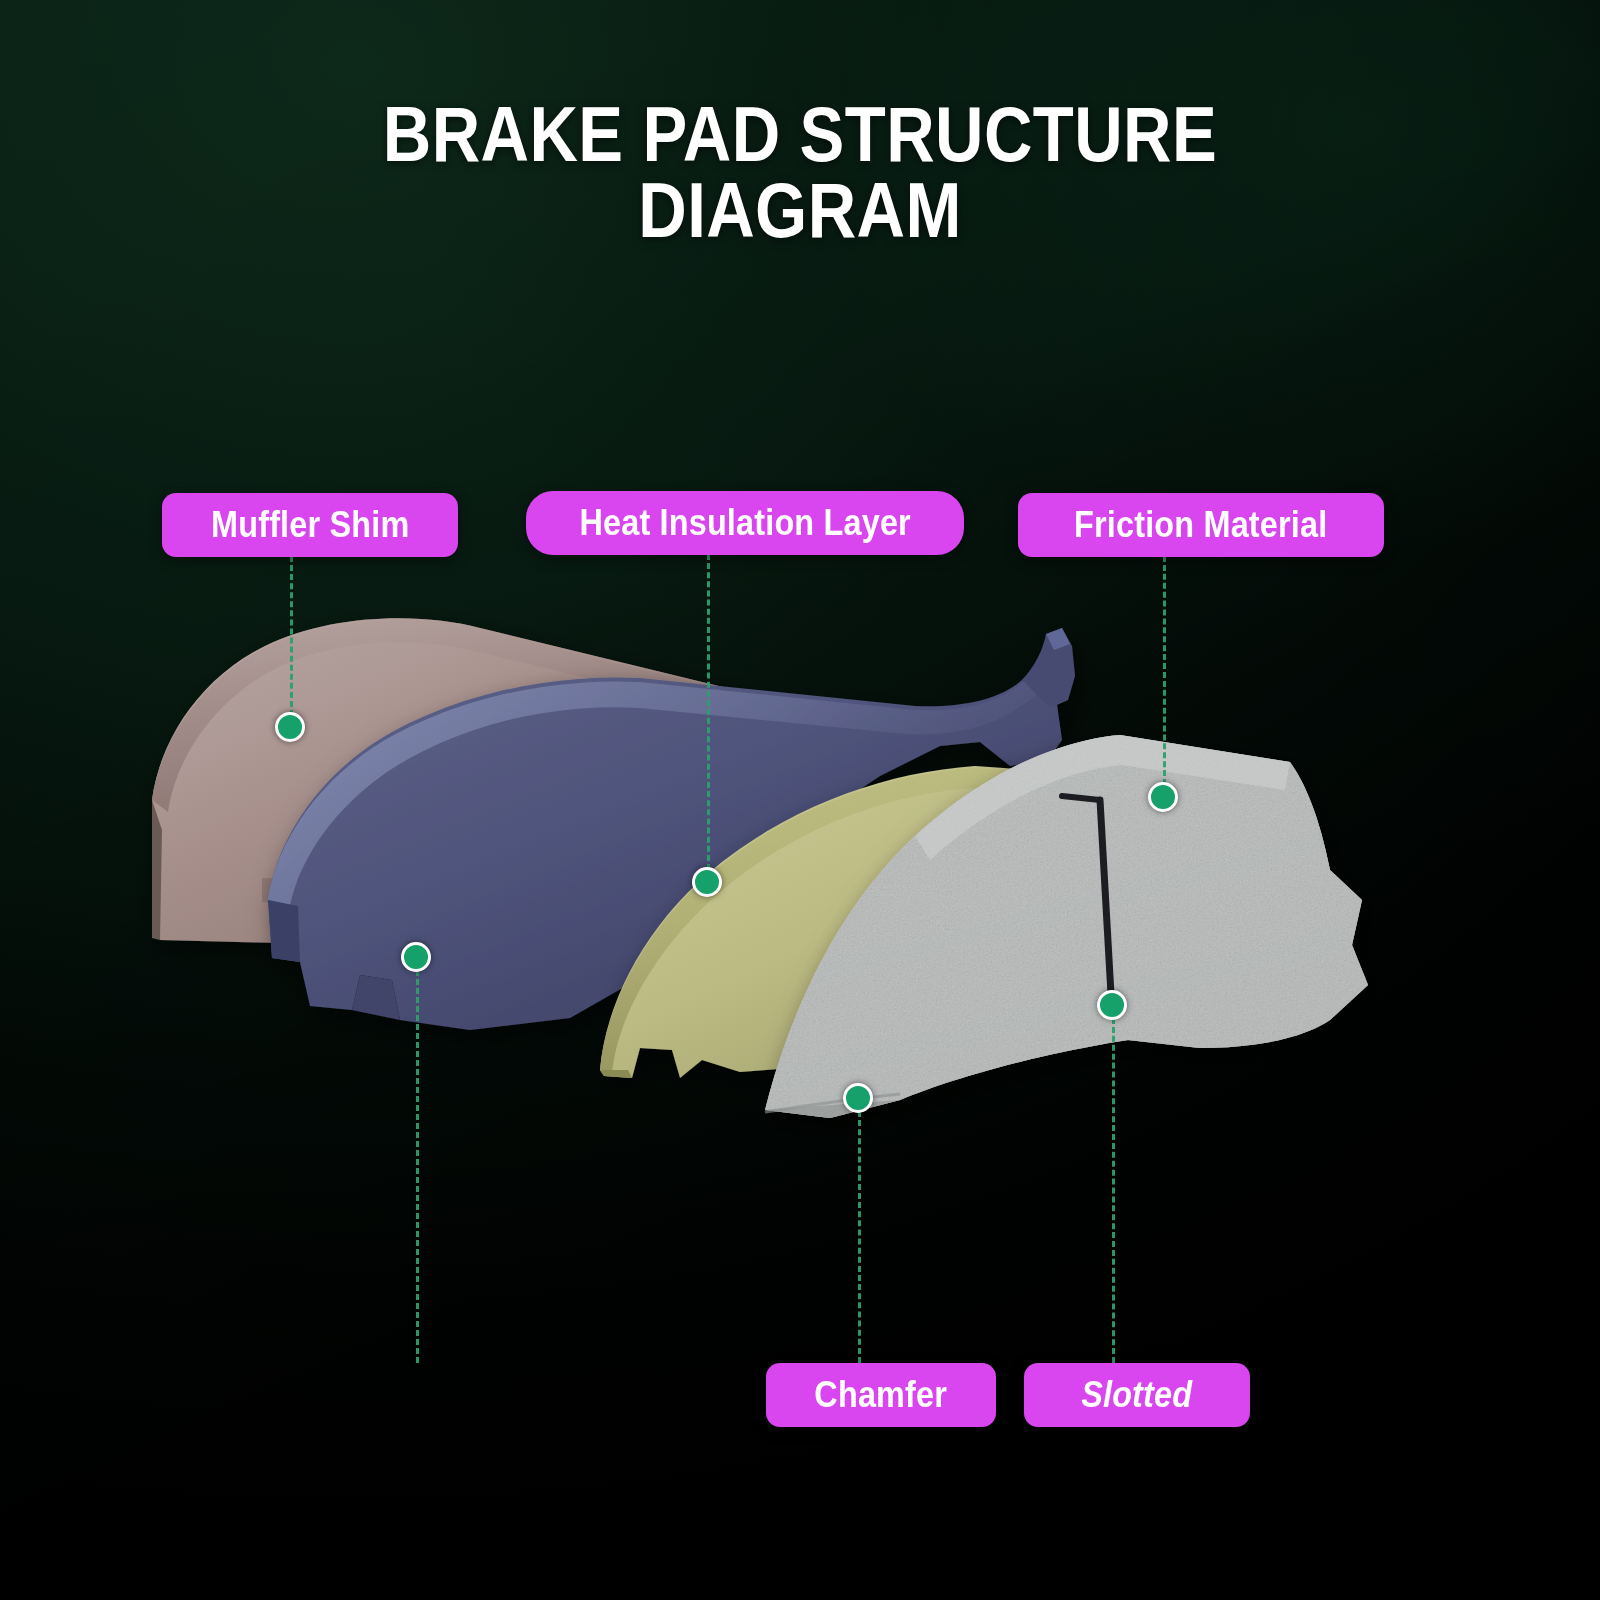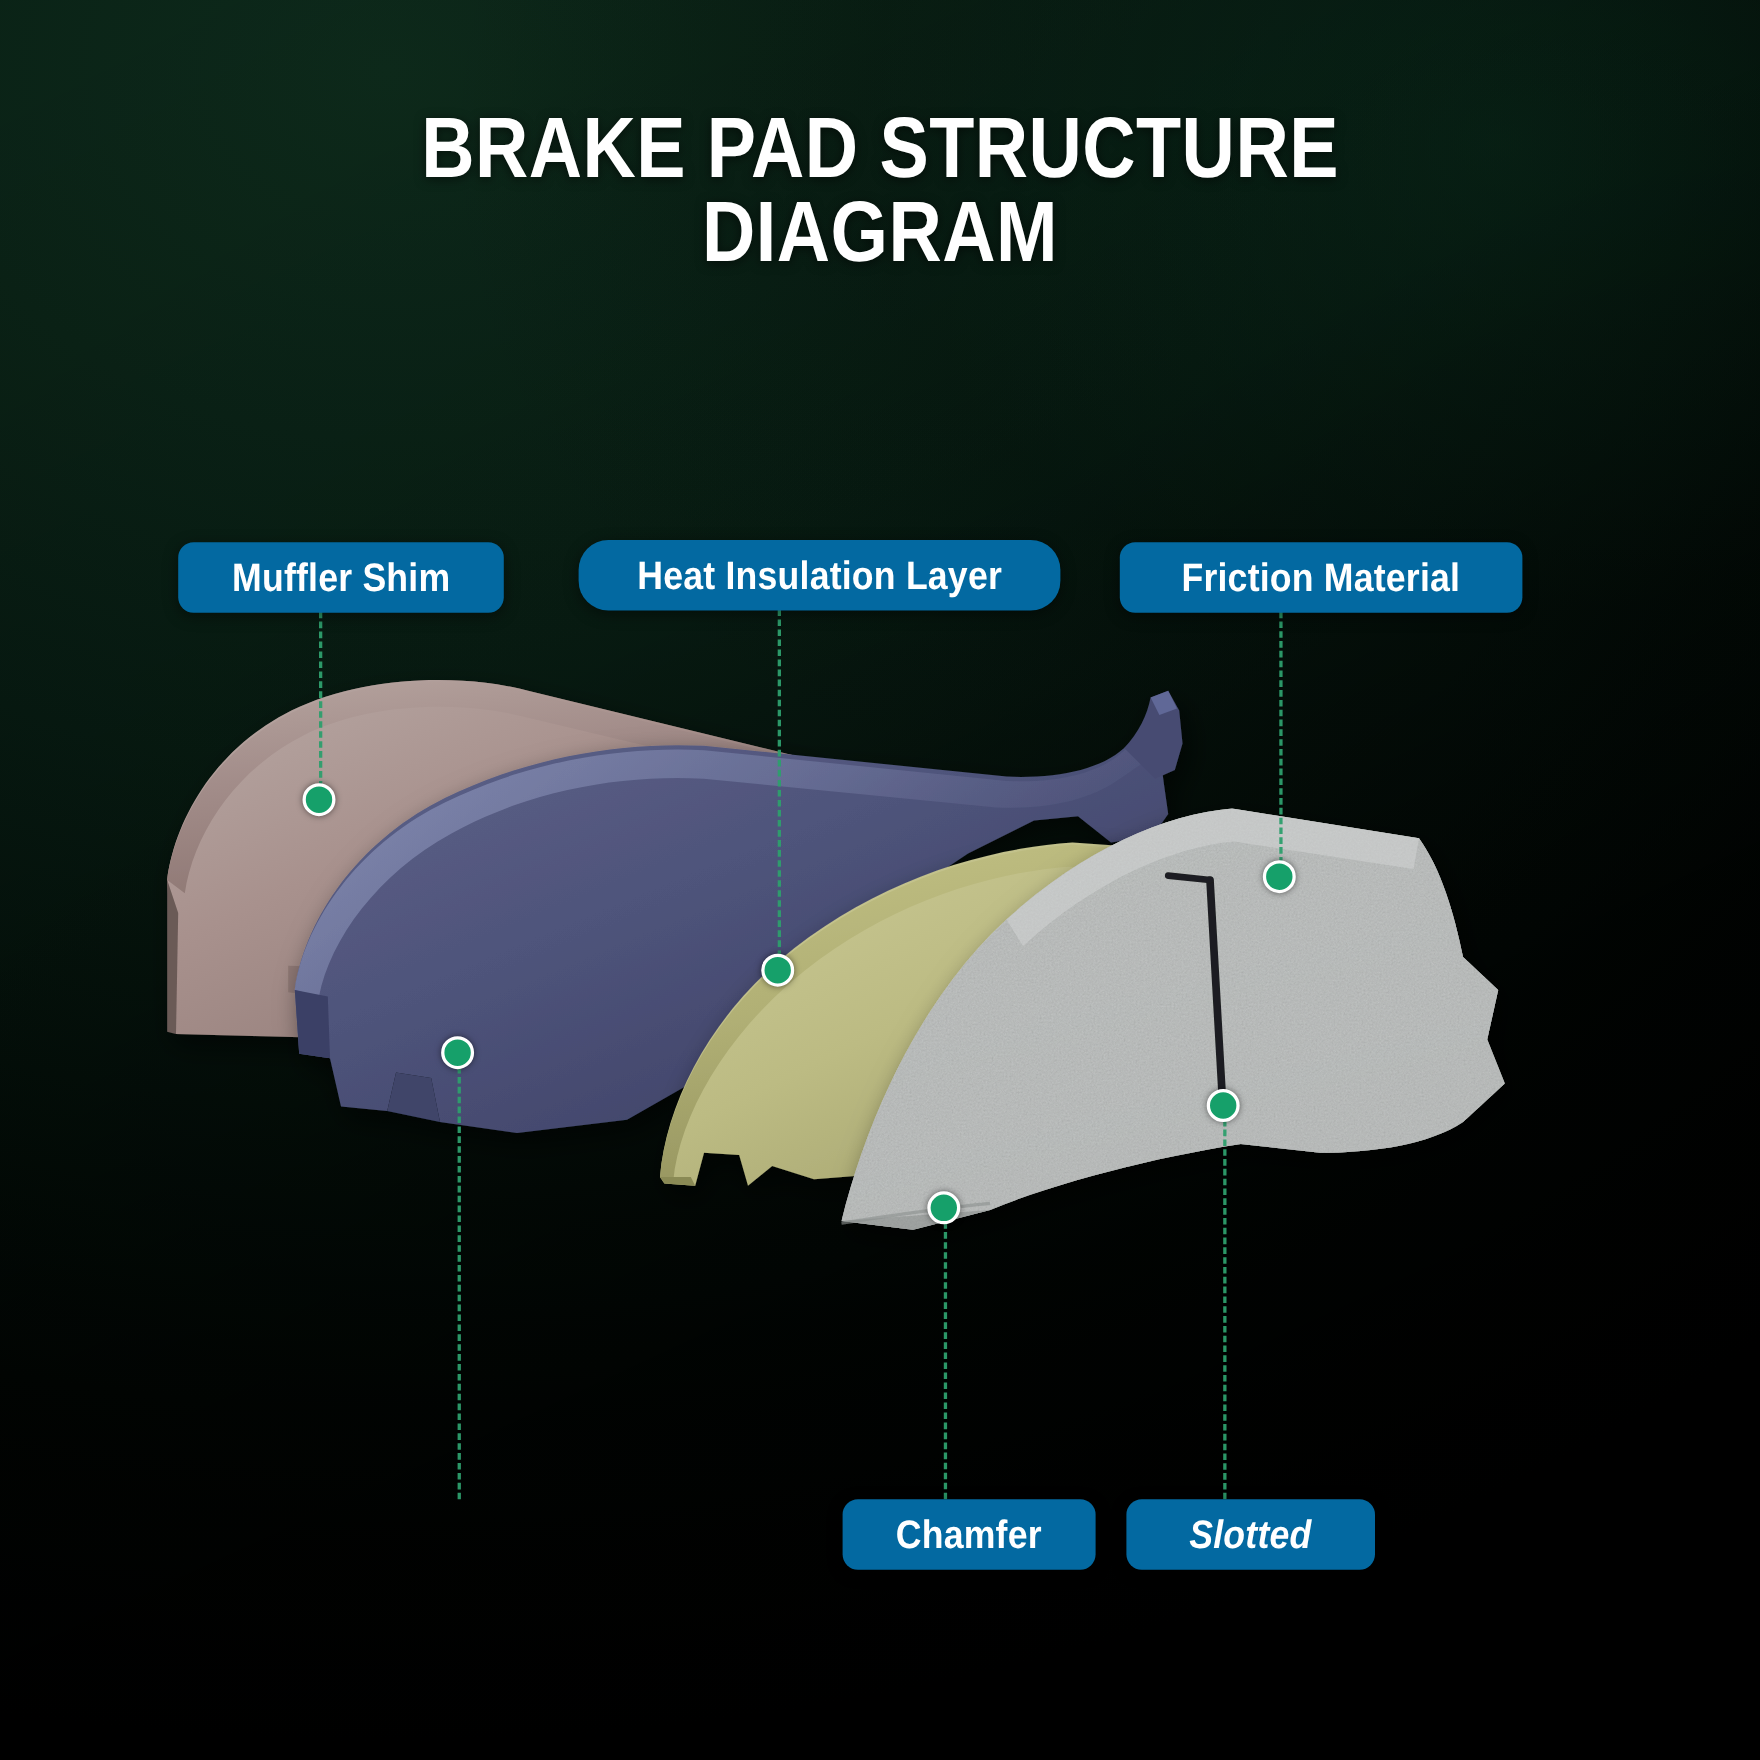--- a/index.html
+++ b/index.html
@@ -68,21 +68,21 @@
     height: 1600px;
     pointer-events: none;
   }
 
   
   .pill {
     position: absolute;
     display: flex;
     align-items: center;
     justify-content: center;
-    background: #0369a1;
+    background: #d946ef;
     border-radius: 14px;
     color: #ffffff;
     font-family: "Liberation Sans Narrow", "Liberation Sans", sans-serif;
     font-weight: 700;
     font-size: 36px;
     letter-spacing: 0.2px;
     padding: 0 26px;
     height: 64px;
     white-space: nowrap;
     transform-origin: 50% 50%;

